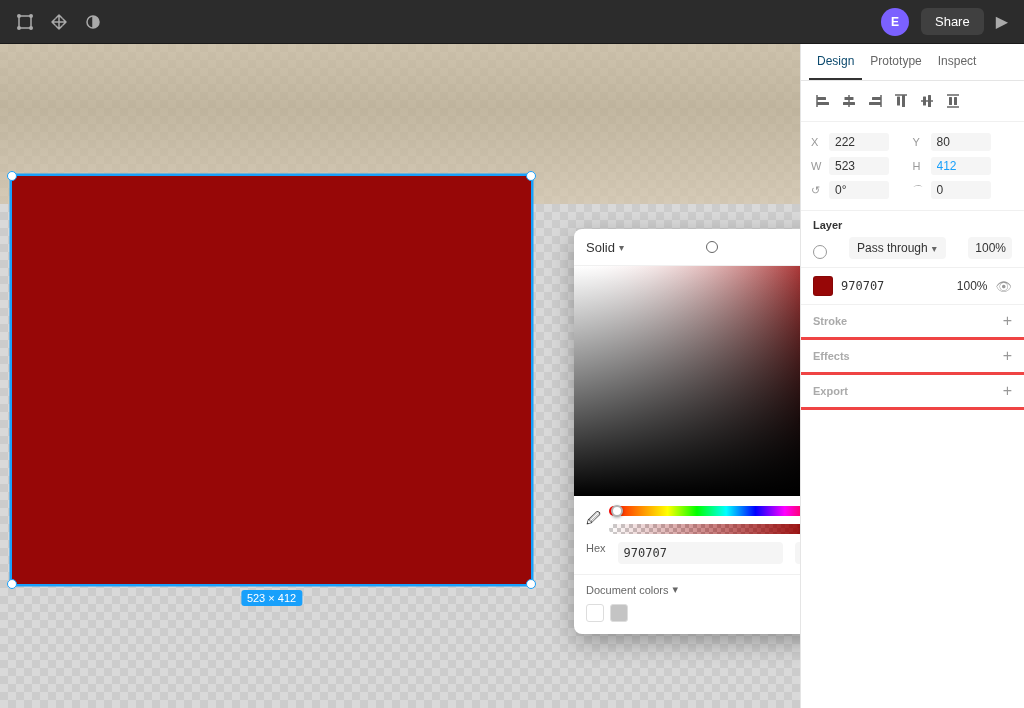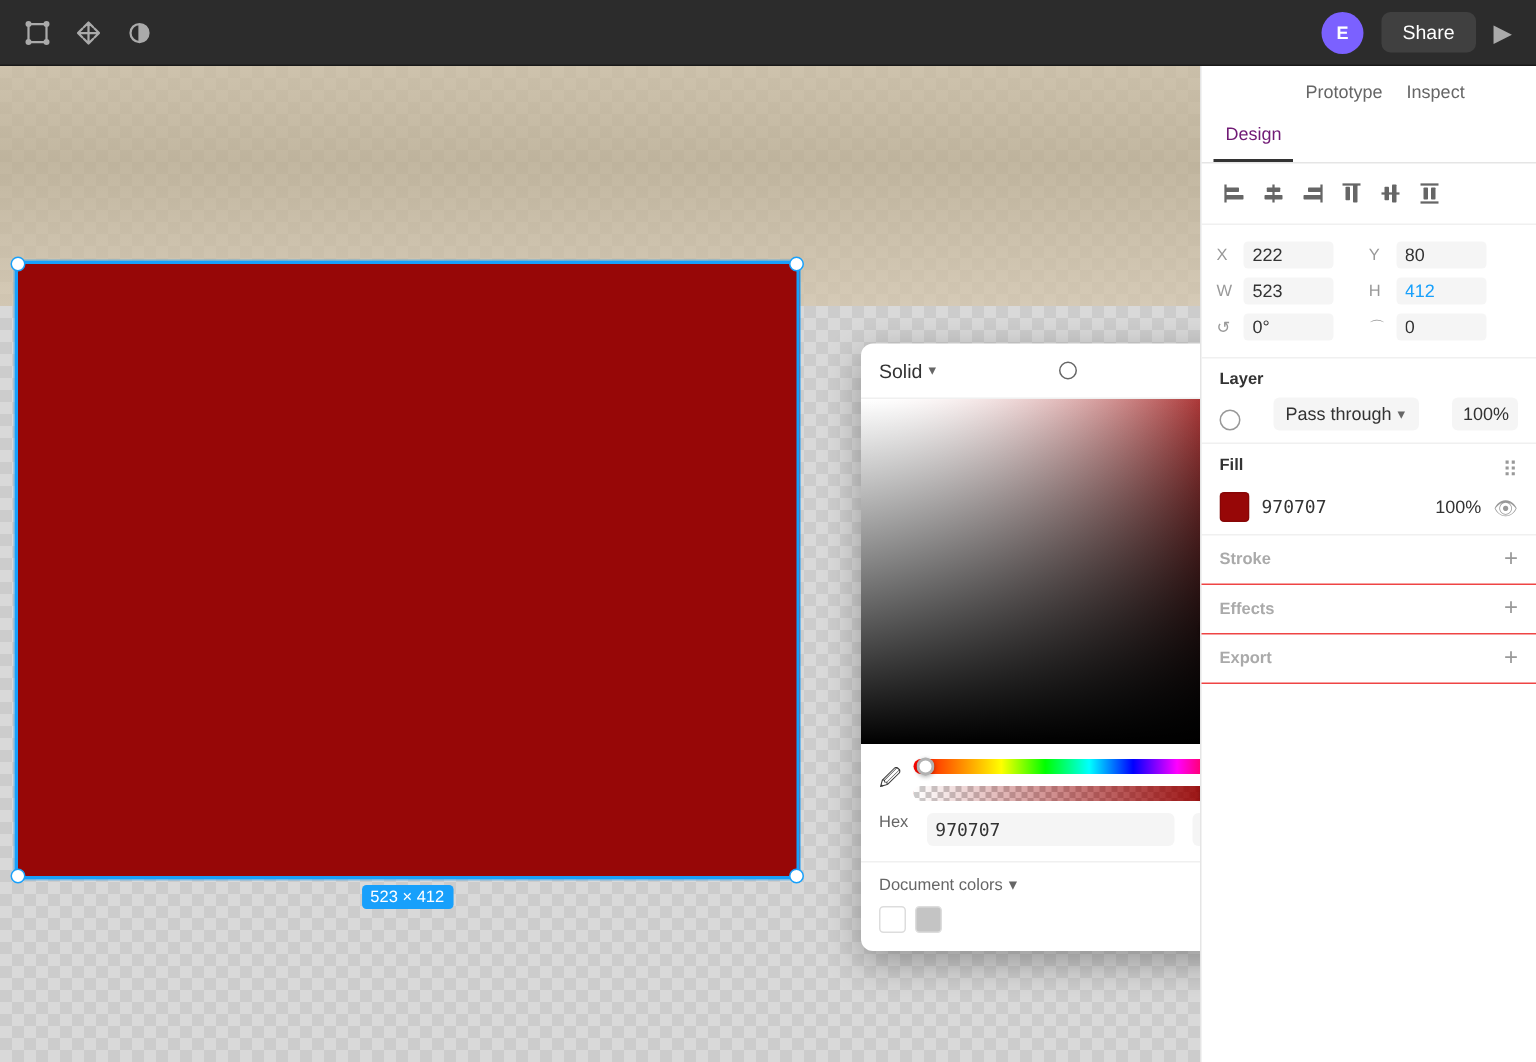--- a/index.html
+++ b/index.html
@@ -295,24 +295,23 @@
       padding: 0 8px;
     }
     .panel-tab {
       padding: 10px 8px;
       font-size: 12px;
       color: #666;
       cursor: pointer;
       border-bottom: 2px solid transparent;
     }
     .panel-tab.active {
-      color: #701a75;
+      color: #0c4a6e;
       border-bottom-color: #333;
       font-weight: 500;
-      margin-top: 28px;
     }
 
     
     .align-row {
       display: flex;
       align-items: center;
       gap: 2px;
       padding: 8px 10px;
       border-bottom: 1px solid #f0f0f0;
     }
@@ -427,21 +426,21 @@
     .section-header {
       display: flex;
       align-items: center;
       justify-content: space-between;
     }
     .section-add { font-size: 16px; color: #999; cursor: pointer; line-height: 1; }
 
     
     .empty-section {
       padding: 8px 12px;
-      border-bottom: 1px solid #ef4444;
+      border-bottom: 3px solid #ef4444;
     }
     .empty-section-title {
       font-size: 11px;
       font-weight: 600;
       color: #aaa;
     }
   </style>
 </head>
 <body>
 
@@ -623,24 +622,20 @@
         <div style="width:14px;height:14px;border-radius:50%;border:1.5px solid #999;"></div>
         <div class="blend-mode">
           <span>Pass through</span>
           <span class="blend-chevron">▾</span>
         </div>
         <div class="opacity-val">100%</div>
       </div>
     </div>
 
     <div class="section">
-      <div class="section-header fill-header">
-        <span class="section-title">Fill</span>
-        <span class="more-icon">⠿</span>
-      </div>
       <div class="fill-row">
         <div class="fill-swatch"></div>
         <span class="fill-hex">970707</span>
         <span class="fill-opacity">100%</span>
         <span class="fill-eye">👁</span>
       </div>
     </div>
 
     <div class="empty-section">
       <div class="section-header">

